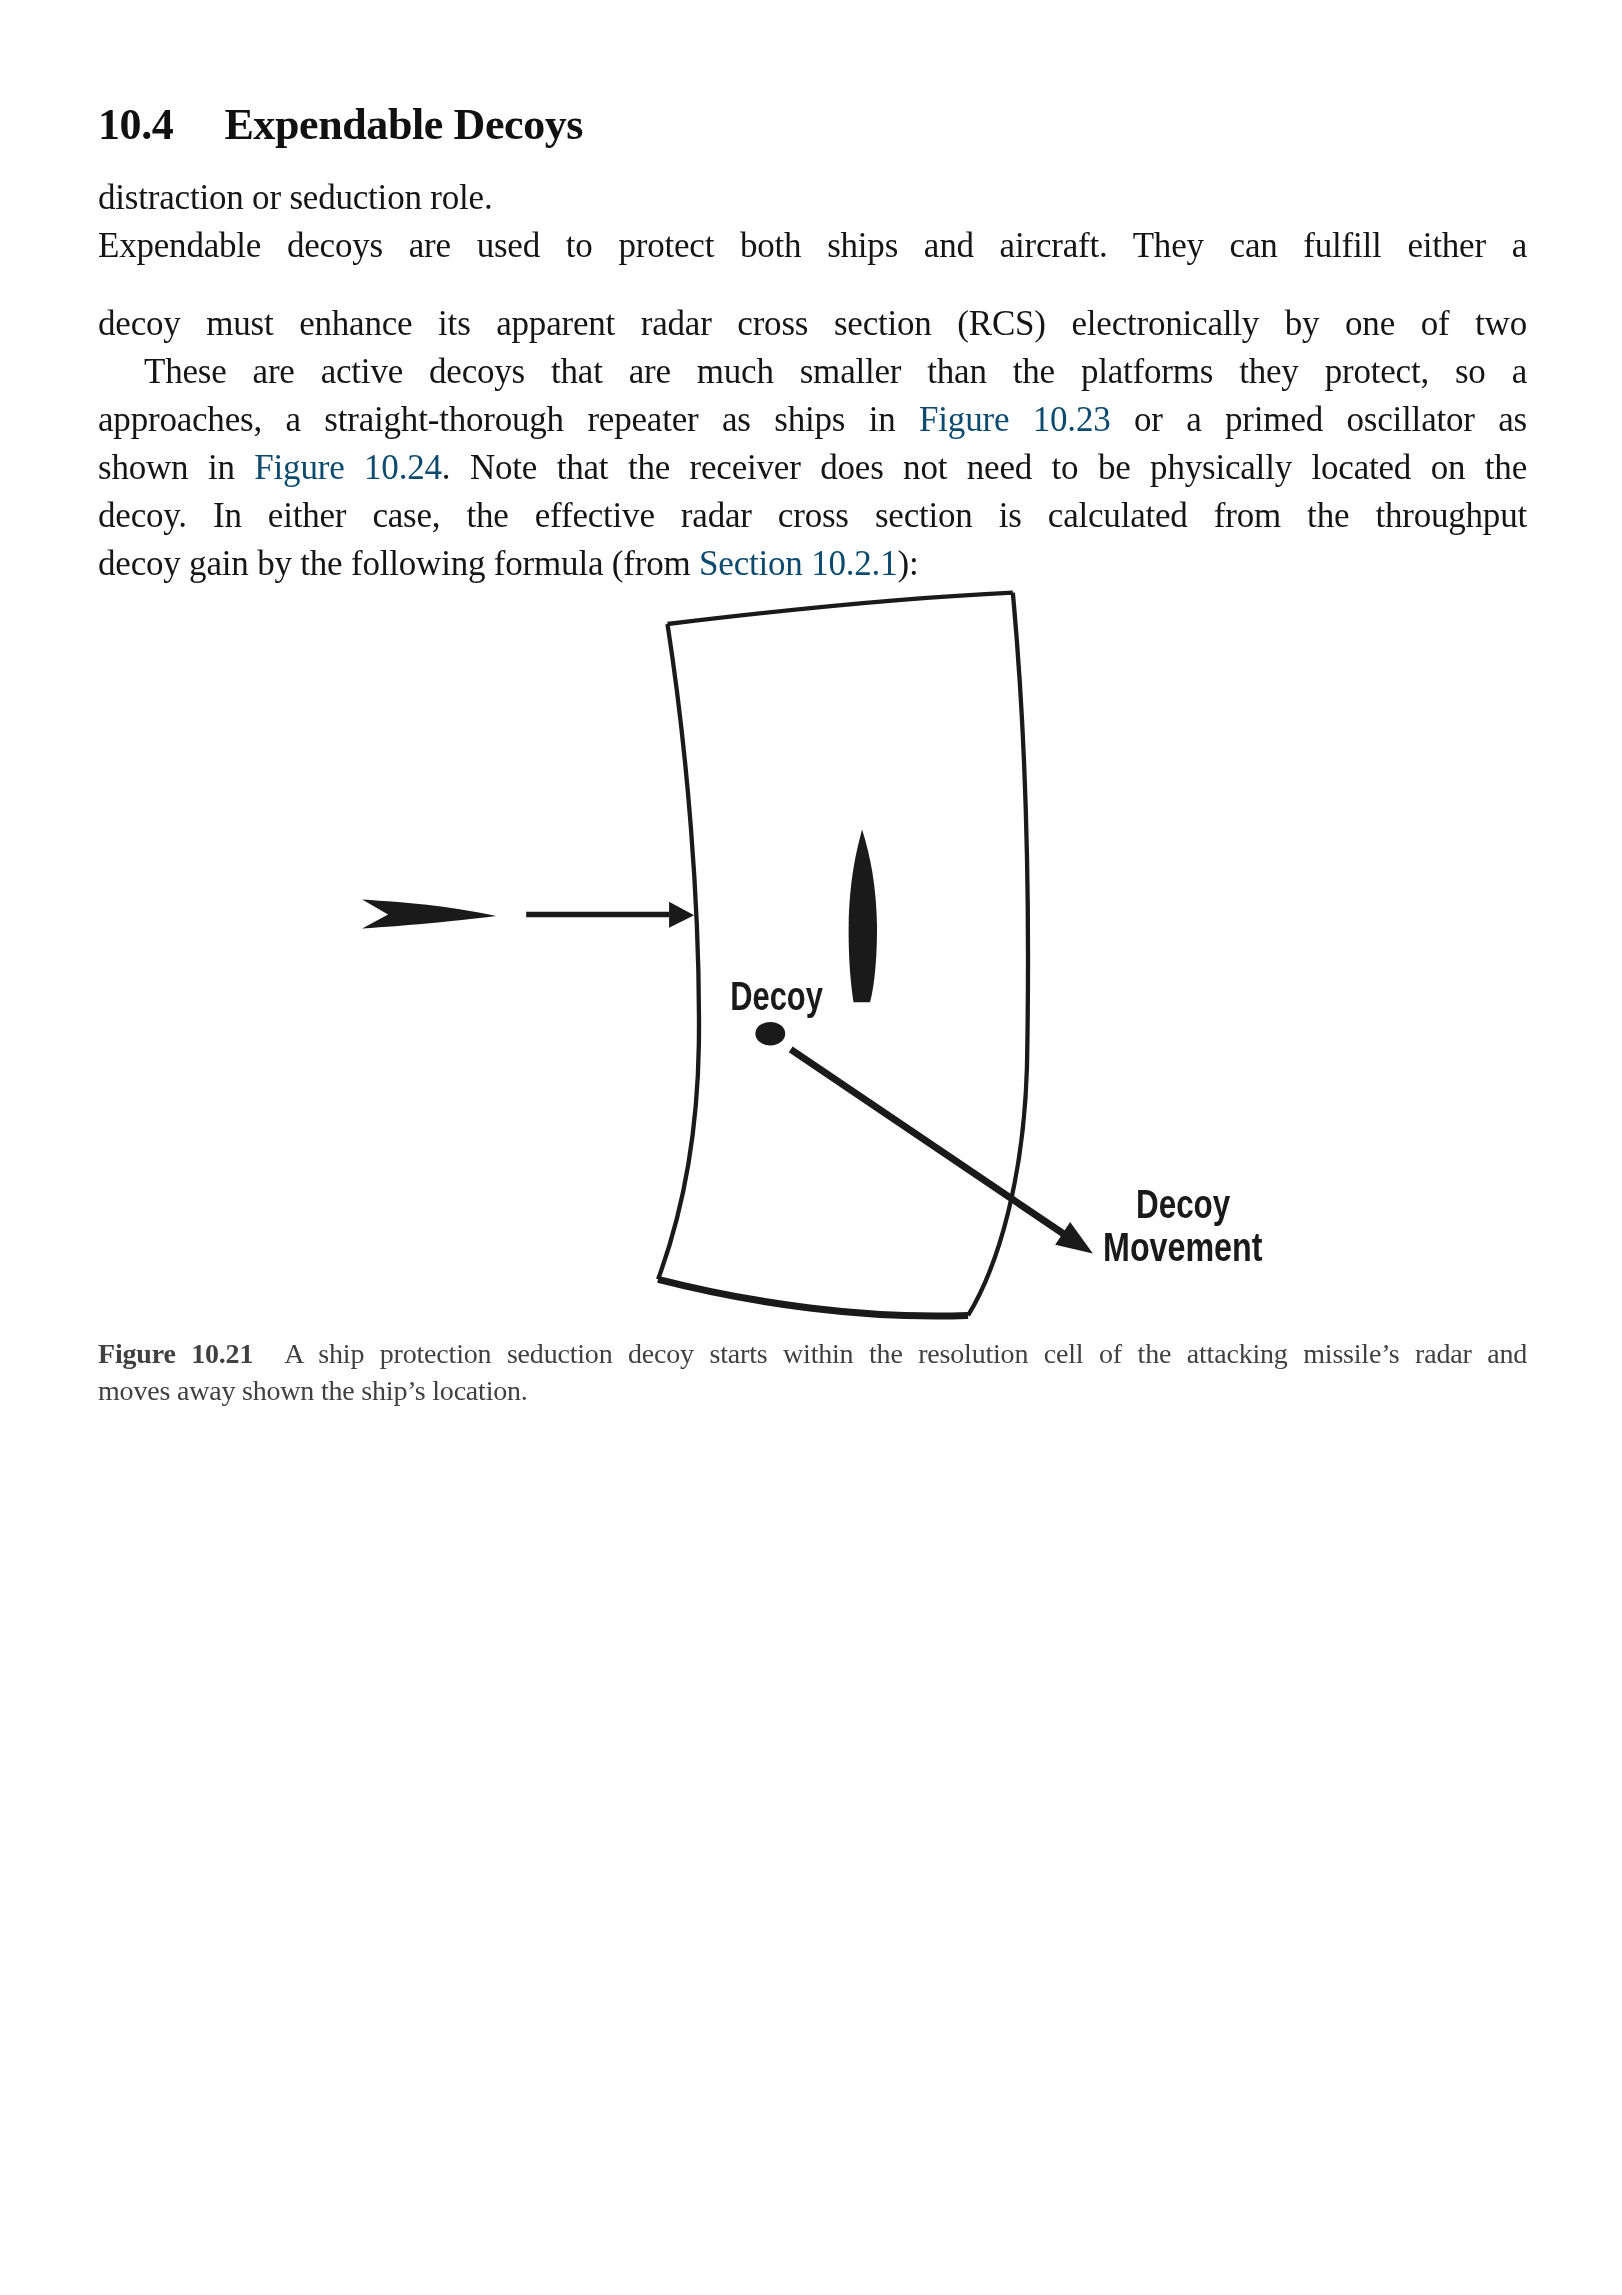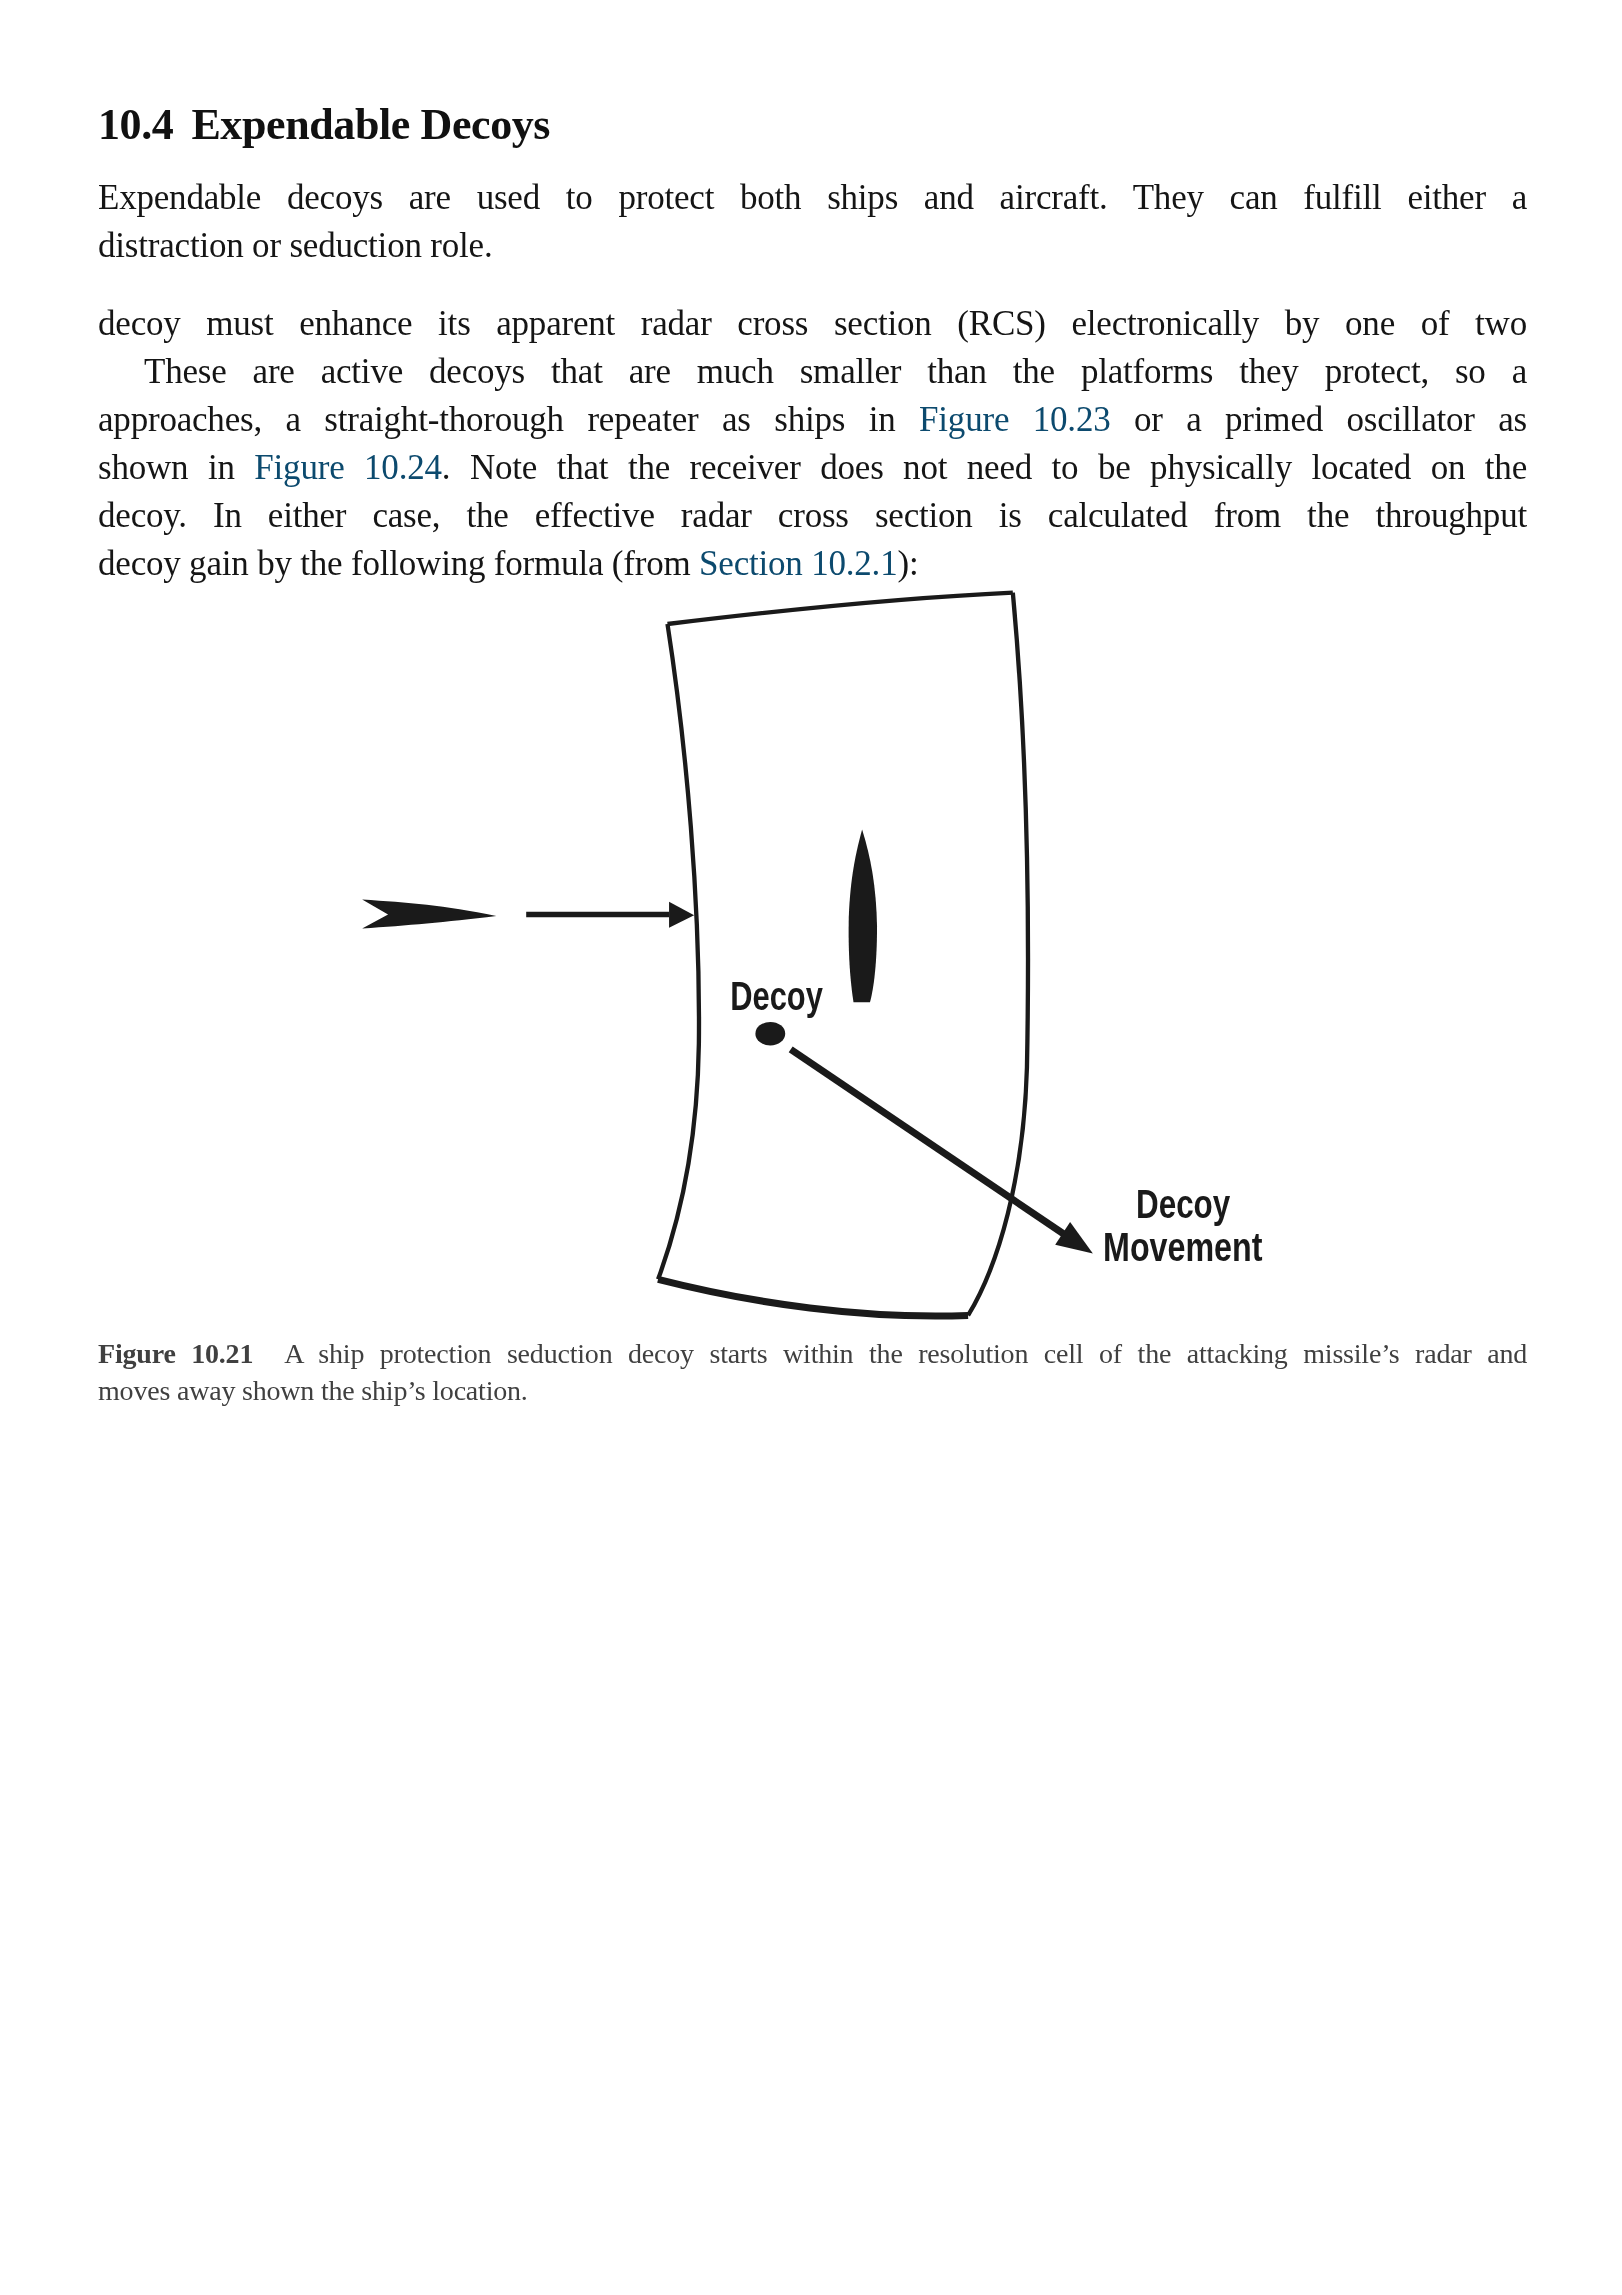--- a/index.html
+++ b/index.html
@@ -7,21 +7,21 @@
     width:1623px;height:2295px;background:#ffffff;position:relative;
     font-family:"Liberation Serif", serif;color:#151515;overflow:hidden;
   }
   .page{position:absolute;inset:0;}
   
   .heading{
     position:absolute;left:98px;top:99px;
     font-size:44px;font-weight:bold;color:#111;white-space:nowrap;
     letter-spacing:-0.4px;
   }
-  .heading .hnum{display:inline-block;margin-right:18px;}
+  .heading .hnum{display:inline-block;margin-right:51px;}
   
   .para{position:absolute;left:98px;width:1429px;font-size:35px;line-height:48px;letter-spacing:-0.2px;}
   .para .tline{text-align:justify;text-align-last:justify;height:48px;overflow:hidden;}
   .para .tline.last{text-align-last:left;}
   .para .tline.indent{text-indent:46px;}
   #para1{top:174px;}
   #para2{top:300px;}
   .link{color:#0c4a6e;cursor:pointer;}
   
   #figure-svg{position:absolute;left:0;top:0;width:1623px;height:2295px;}
@@ -40,22 +40,22 @@
 </head>
 <body>
 
 <div class="page">
 
   <div class="heading">
     <span class="hnum">10.4</span><span>Expendable Decoys</span>
   </div>
 
   <div class="para" id="para1">
+      <div class="tline last"><span>distraction or seduction role.</span></div>
       <div class="tline"><span>Expendable decoys are used to protect both ships and aircraft. They can fulfill either a</span></div>
-      <div class="tline last"><span>distraction or seduction role.</span></div>
     </div>
 
   <div class="para" id="para2">
       <div class="tline"><span>decoy must enhance its apparent radar cross section (RCS) electronically by one of two</span></div>
       <div class="tline indent"><span>These are active decoys that are much smaller than the platforms they protect, so a</span></div>
       <div class="tline"><span>approaches, a straight-thorough repeater as ships in </span><span class="link">Figure 10.23</span><span> or a primed oscillator as</span></div>
       <div class="tline"><span>shown in </span><span class="link">Figure 10.24</span><span>. Note that the receiver does not need to be physically located on the</span></div>
       <div class="tline"><span>decoy. In either case, the effective radar cross section is calculated from the throughput</span></div>
       <div class="tline last"><span>decoy gain by the following formula (from </span><span class="link">Section 10.2.1</span><span>):</span></div>
     </div>

